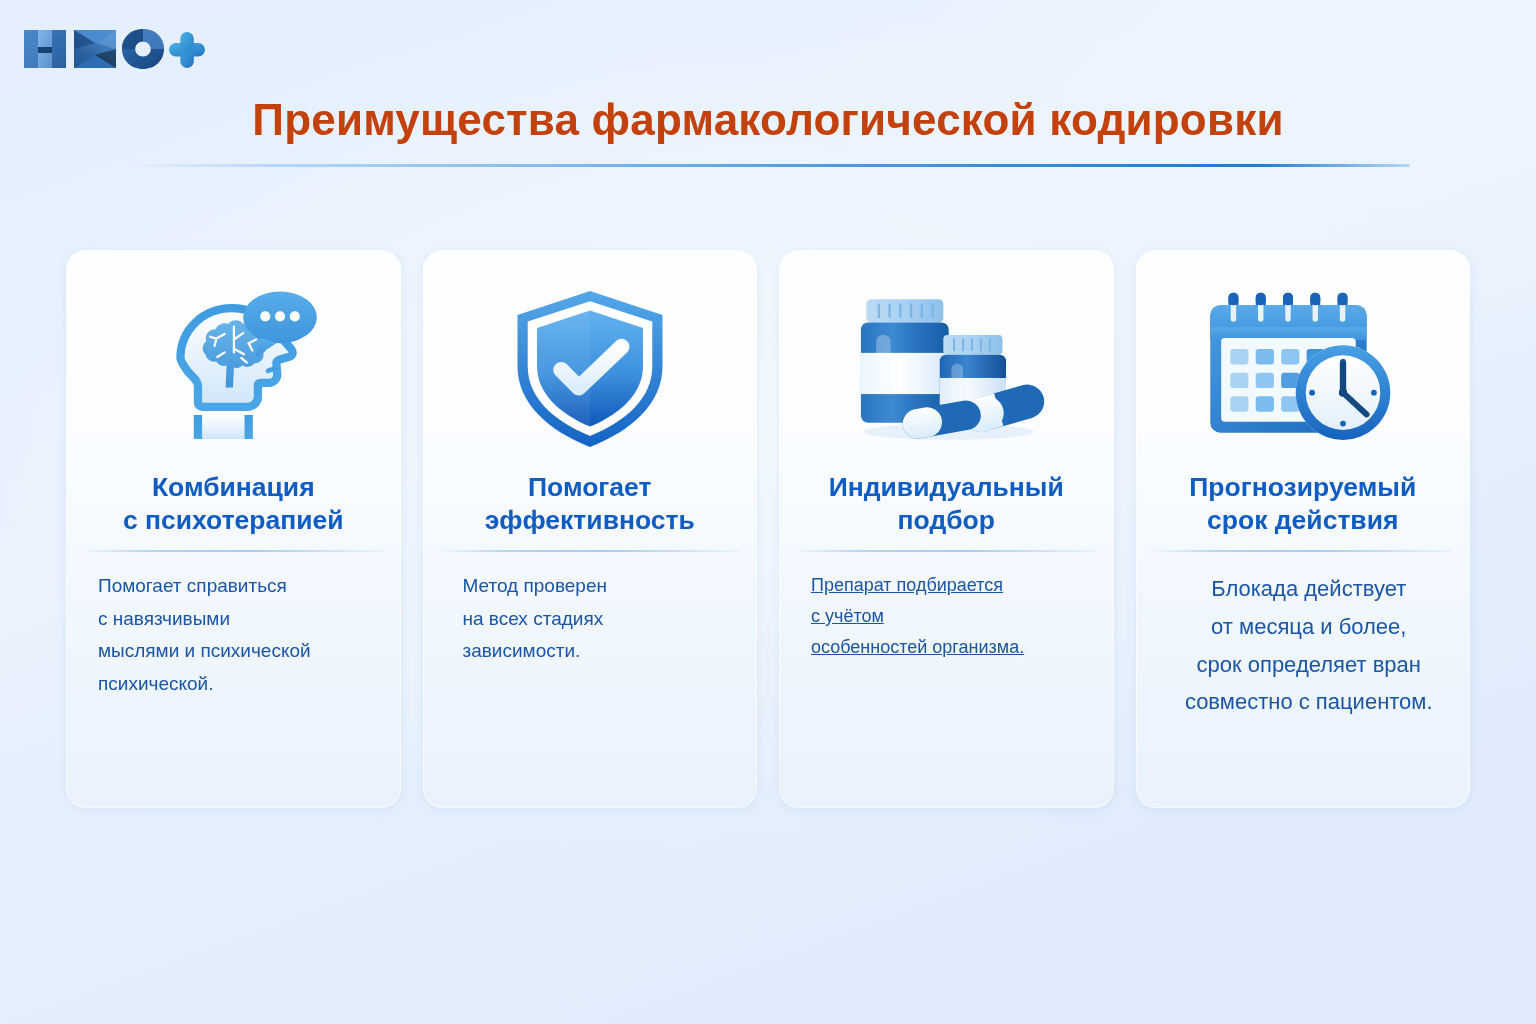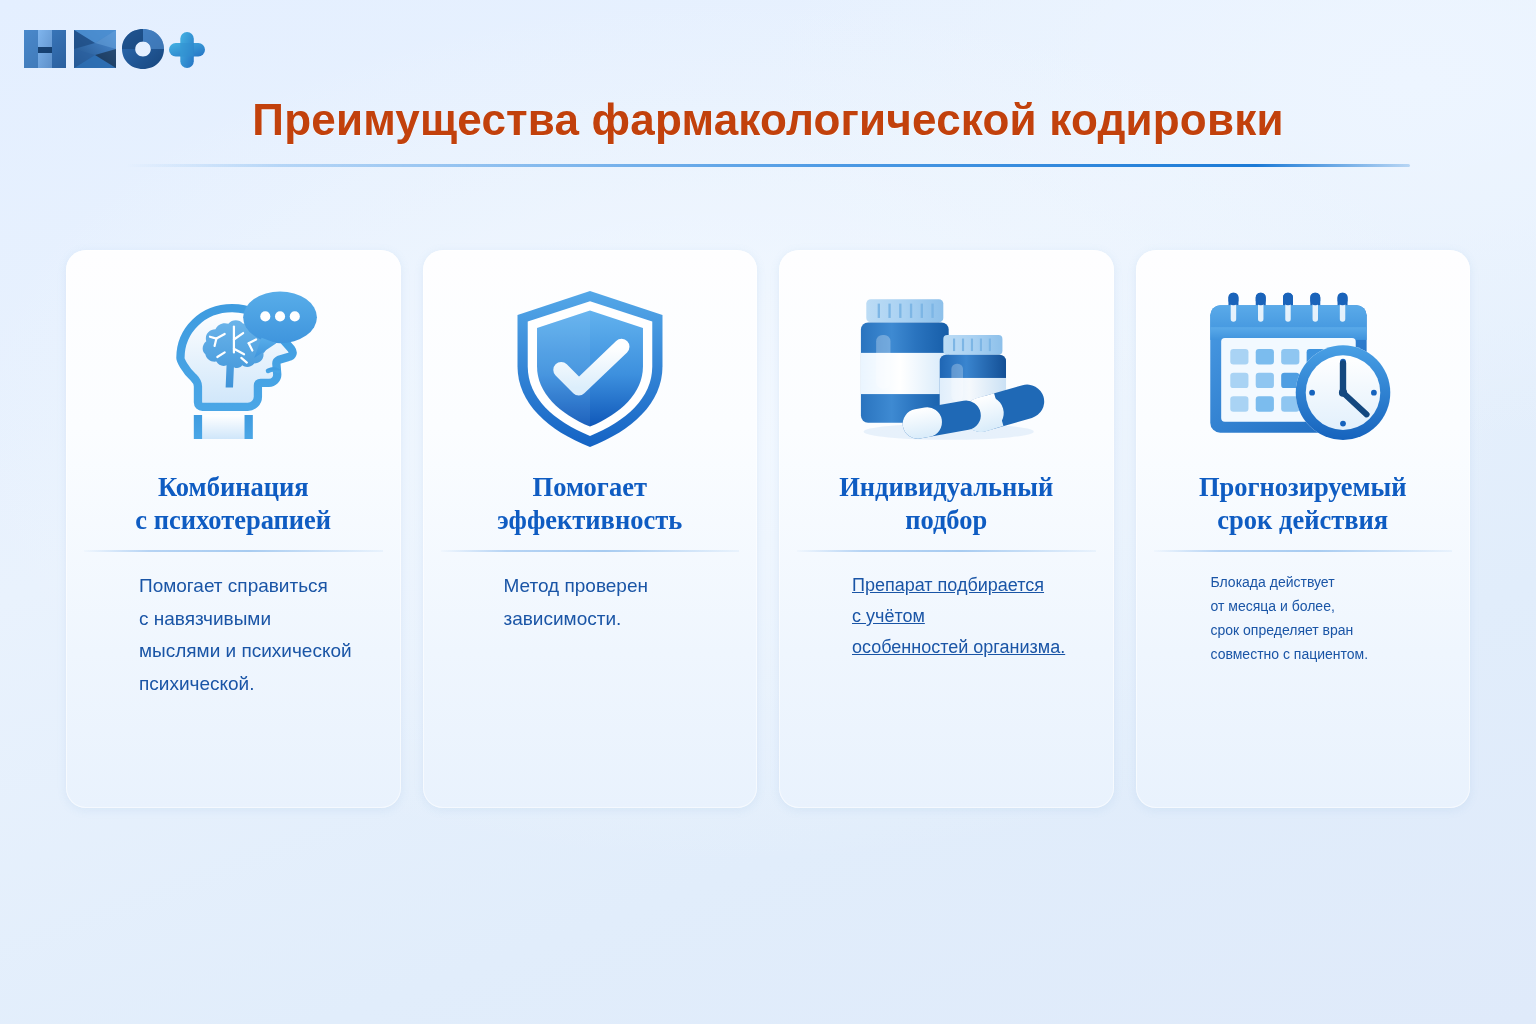--- a/index.html
+++ b/index.html
@@ -102,21 +102,20 @@
     font-weight: bold;
     color: #0f5cc2;
     text-align: center;
     line-height: 1.26;
     margin-top: 6px;
     min-height: 72px;
     display: flex;
     align-items: center;
     justify-content: flex-start;
     padding: 0 4px;
-    font-family: Liberation Serif, serif;
   }
 
   .card-divider {
     width: 100%;
     height: 2px;
     margin: 10px 0 18px;
     background: linear-gradient(to right,
         rgba(150,195,240,0.05) 0%,
         rgba(130,180,235,0.55) 22%,
         rgba(120,175,232,0.62) 55%,
@@ -124,26 +123,26 @@
   }
 
   .card-body {
     font-size: 19px;
     color: #1a55a6;
     line-height: 1.72;
     align-self: stretch;
     padding-left: 14px;
     padding-right: 4px;
   }
-  .card-body .ln { display: block; white-space: nowrap; margin-left: 41px; }
+  .card-body .ln { display: block; white-space: nowrap; }
 
   
   .card:nth-child(2) .card-body { padding-left: 22px; }
   .card:nth-child(3) .card-body { padding-left: 14px; font-size: 18px; text-decoration: underline; }
-  .card:nth-child(4) .card-body { padding-left: 16px; font-size: 14px; }
+  .card:nth-child(4) .card-body { padding-left: 16px; font-size: 22px; text-align: center; }
 </style>
 </head>
 <body>
 
 <div id="bg-layer"></div>
 
 <div id="logo" title="НЕО+">
   <svg viewBox="0 0 190 62" width="190" height="62" aria-label="НЕО+">
     <defs>
       <linearGradient id="lgA" x1="0" y1="0" x2="1" y2="1">
@@ -313,20 +312,21 @@
 
     <div class="card-heading">
       <span>
         <span>Помогает</span><br>
         <span>эффективность</span>
       </span>
     </div>
     <div class="card-divider"></div>
     <div class="card-body">
       <span class="ln">Метод проверен</span>
+      <span class="ln">на всех стадиях</span>
       <span class="ln">зависимости.</span>
     </div>
   </div>
 
   <div class="card">
     <div class="card-icon">
       <svg viewBox="0 0 230 180" width="206" height="162">
         <defs>
           <linearGradient id="capG" x1="0" y1="0" x2="1" y2="0">
             <stop offset="0" stop-color="#bcdcf5"></stop>

